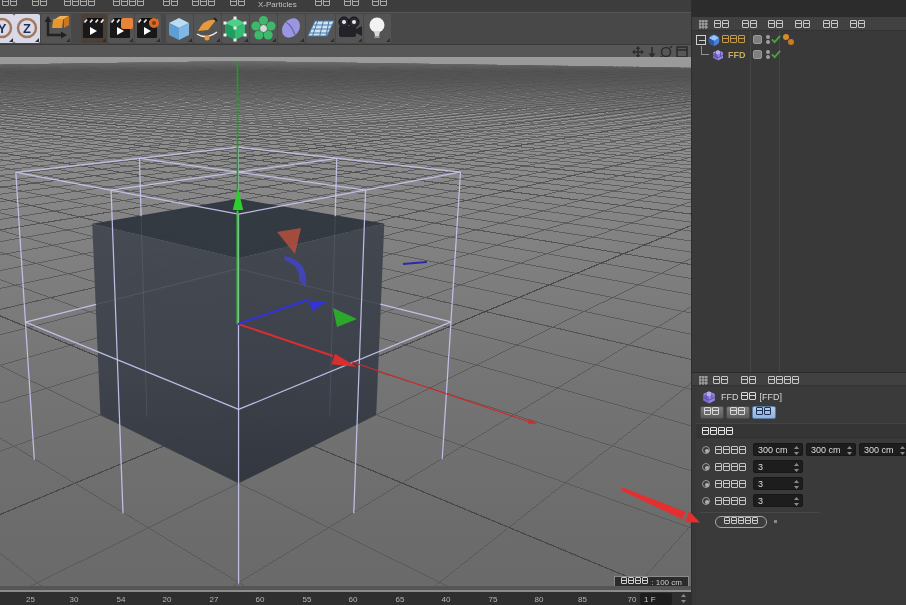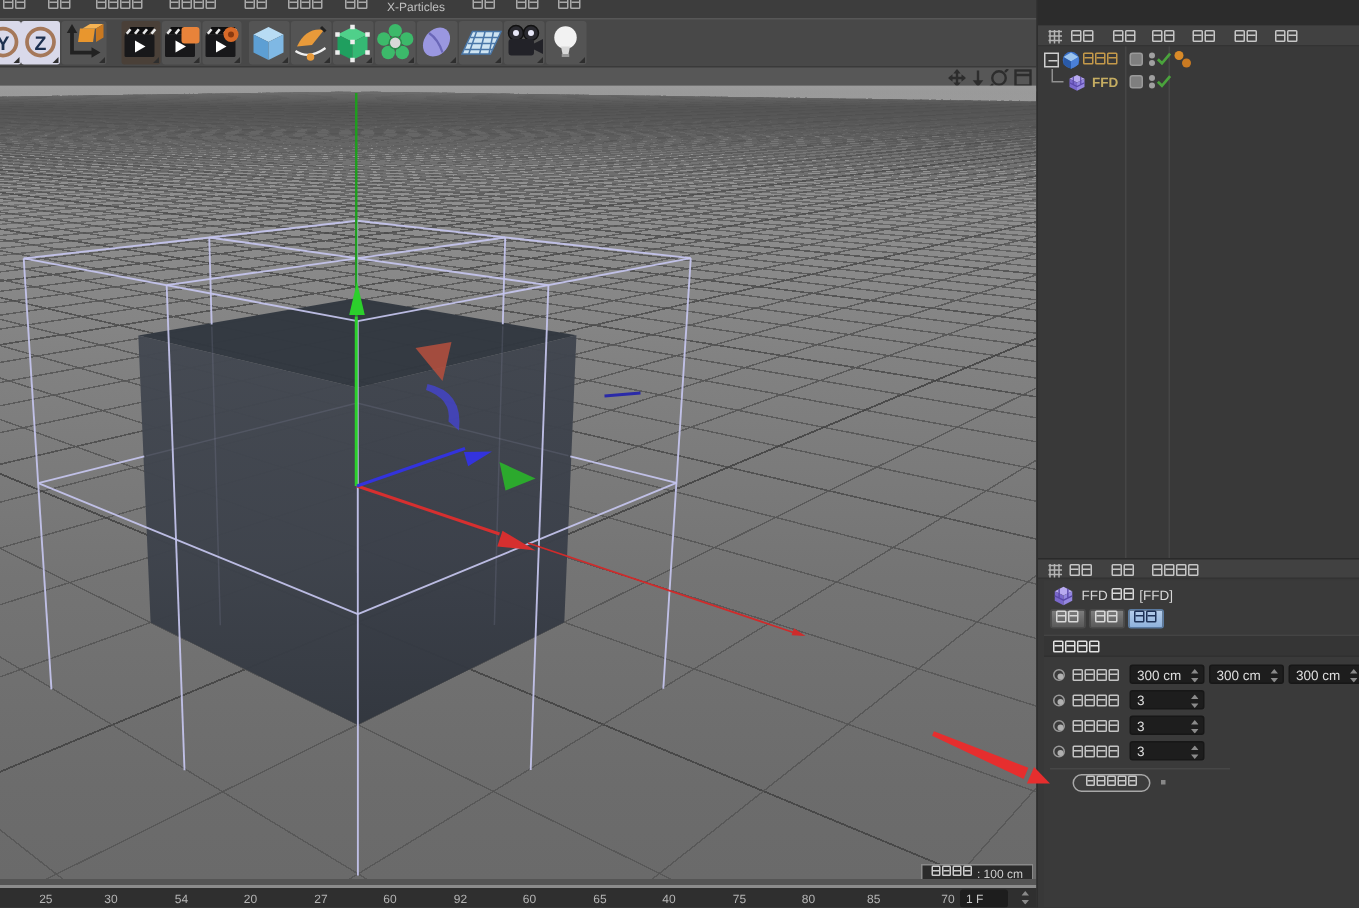--- a/index.html
+++ b/index.html
@@ -583,21 +583,21 @@
 <div style="position:absolute;left:614px;top:576px;width:75px;height:14px;background:#2b2b2b;border:1px solid #8a8a8a;color:#cfcfcf;font-size:8px;text-align:center;line-height:12px"><i class="c" style="width:6px;height:7px;color:#cfcfcf;"></i><i class="c" style="width:6px;height:7px;color:#cfcfcf;"></i><i class="c" style="width:6px;height:7px;color:#cfcfcf;"></i><i class="c" style="width:6px;height:7px;color:#cfcfcf;"></i> : 100 cm</div>
 <div style="position:absolute;left:0;top:586px;width:691px;height:4px;background:#555555"></div>
 <div style="position:absolute;left:0;top:590px;width:691px;height:2px;background:#8c8c8c"></div>
 <div style="position:absolute;left:0;top:592px;width:691px;height:13px;background:#2f2f2f">
     <span style="position:absolute;left:21px;top:3px;width:14px;text-align:right;color:#b5b5b5;font-size:8px">25</span>
     <span style="position:absolute;left:67px;top:3px;width:14px;text-align:center;color:#b5b5b5;font-size:8px">30</span>
     <span style="position:absolute;left:114px;top:3px;width:14px;text-align:center;color:#b5b5b5;font-size:8px">54</span>
     <span style="position:absolute;left:160px;top:3px;width:14px;text-align:center;color:#b5b5b5;font-size:8px">20</span>
     <span style="position:absolute;left:207px;top:3px;width:14px;text-align:center;color:#b5b5b5;font-size:8px">27</span>
     <span style="position:absolute;left:253px;top:3px;width:14px;text-align:center;color:#b5b5b5;font-size:8px">60</span>
-    <span style="position:absolute;left:300px;top:3px;width:14px;text-align:center;color:#b5b5b5;font-size:8px">92</span>
+    <span style="position:absolute;left:300px;top:3px;width:14px;text-align:center;color:#b5b5b5;font-size:8px">55</span>
     <span style="position:absolute;left:346px;top:3px;width:14px;text-align:center;color:#b5b5b5;font-size:8px">60</span>
     <span style="position:absolute;left:393px;top:3px;width:14px;text-align:center;color:#b5b5b5;font-size:8px">65</span>
     <span style="position:absolute;left:439px;top:3px;width:14px;text-align:center;color:#b5b5b5;font-size:8px">40</span>
     <span style="position:absolute;left:486px;top:3px;width:14px;text-align:center;color:#b5b5b5;font-size:8px">75</span>
     <span style="position:absolute;left:532px;top:3px;width:14px;text-align:center;color:#b5b5b5;font-size:8px">80</span>
     <span style="position:absolute;left:578px;top:3px;width:14px;color:#b5b5b5;font-size:8px">85</span>
     <span style="position:absolute;left:625px;top:3px;width:14px;text-align:center;color:#b5b5b5;font-size:8px">70</span>
 <div style="position:absolute;left:640px;top:1px;width:32px;height:12px;background:#1d1d1d;border-radius:2px">
       <span style="position:absolute;left:4px;top:2px;color:#c8c8c8;font-size:8px">1 F</span>
     </div>

